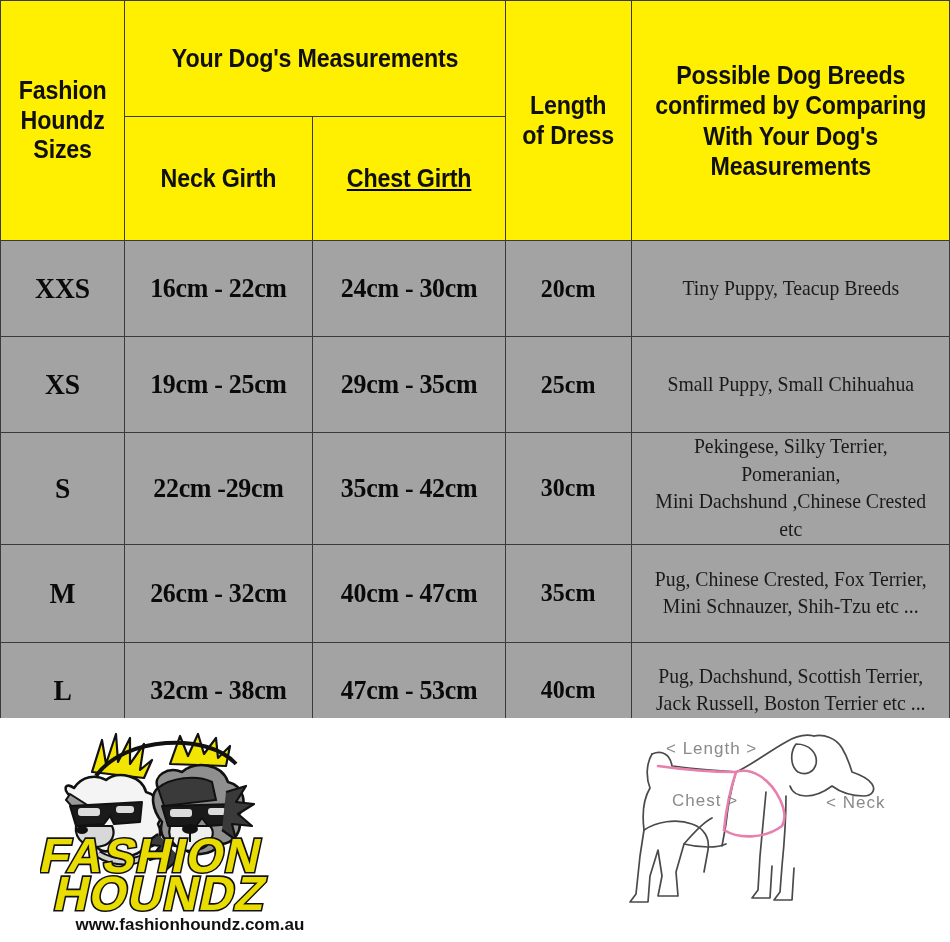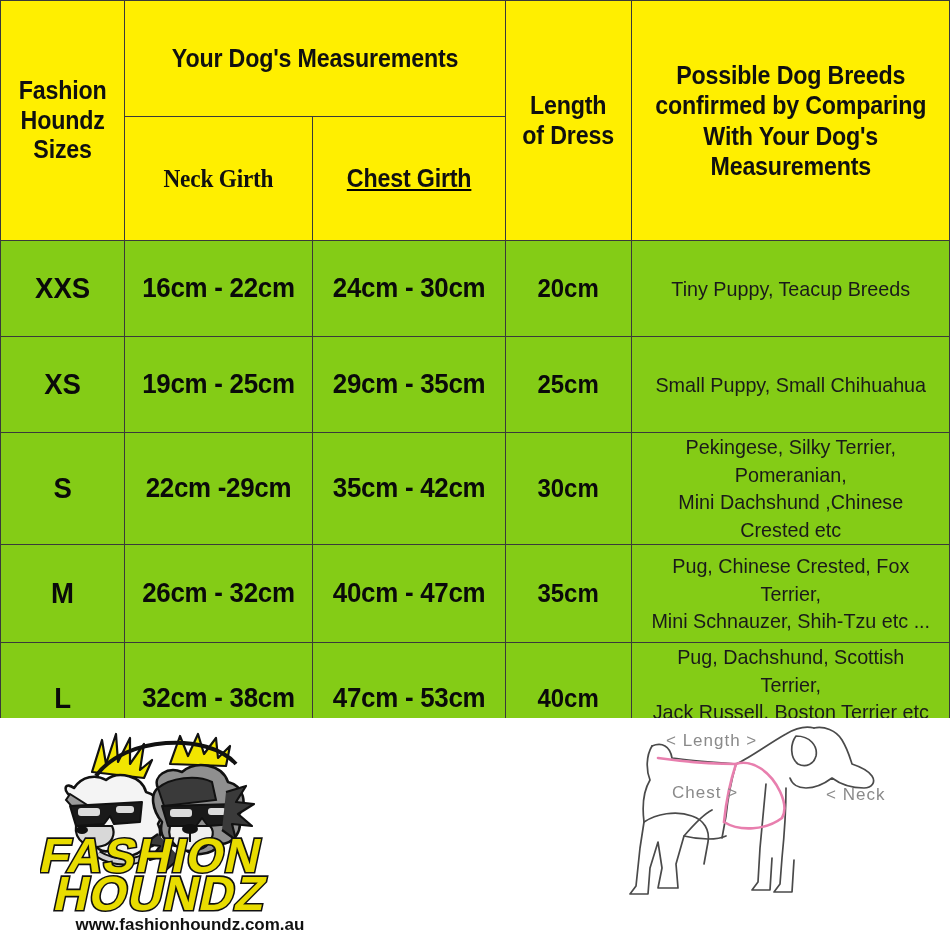--- a/index.html
+++ b/index.html
@@ -14,25 +14,25 @@
   .sizechart{
     position:absolute;left:0;top:0;width:950px;height:718px;
     border-collapse:collapse;table-layout:fixed;
   }
   .sizechart td{
     border:1px solid #3a3a3a;
     padding:0;
     vertical-align:middle;
     text-align:center;
   }
-  .sizechart tr.data-row td{ background:#84cc16; }
+  .sizechart tr.data-row td{ background:#a3a3a3;font-family:Liberation Serif, serif; }
   .hdr{ background:#ffef00; }
 
   .c1{width:117px;}
-  .c2{width:177px;font-family:Liberation Serif, serif;}
+  .c2{width:177px;}
   .c3{width:182px;text-decoration:underline;}
   .c4{width:118px;}
   .c5{width:300px;}
 
   .hdr-txt{
     font-weight:bold;
     color:#101010;
     line-height:1.18;
     letter-spacing:-0.2px;
     font-stretch:condensed;
@@ -73,21 +73,21 @@
   }
 
   
   .logo{
     position:absolute;left:40px;top:12px;width:300px;height:205px;
   }
   .logo svg{display:block;}
 
   
   .dogdiag{
-    position:absolute;left:600px;top:0;width:345px;height:210px;
+    position:absolute;left:600px;top:8px;width:345px;height:210px;
   }
   .dogdiag svg{display:block;}
 
   .dlabel{
     font-family:"Liberation Sans", sans-serif;
     font-size:17px;
     fill:#8a8a8a;
     letter-spacing:1px;
   }
 </style>

